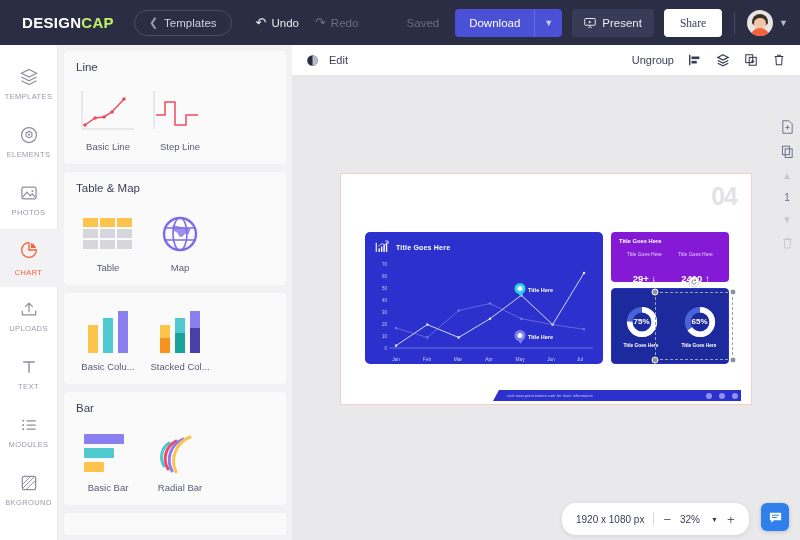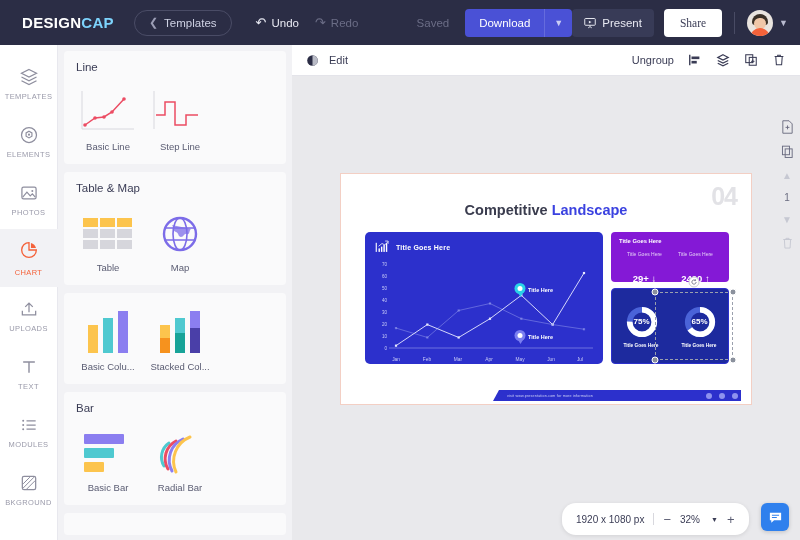--- a/index.html
+++ b/index.html
@@ -13,21 +13,21 @@
 
   
   .topbar {
     position: absolute; top: 0; left: 0; width: 800px; height: 45px;
     background: #2b2d45;
     display: flex; align-items: center;
     padding: 0 12px;
   }
   .logo { font-size: 15px; font-weight: bold; letter-spacing: .3px; margin-left: 10px; }
   .logo .a { color: #ffffff; }
-  .logo .b { color: #7dd3fc; }
+  .logo .b { color: #bef264; }
   .templates-btn {
     margin-left: 20px; height: 26px; border-radius: 13px;
     border: 1px solid #4a4c66; color: #cfd2e4;
     display: flex; align-items: center; gap: 6px;
     padding: 0 14px; font-size: 11.5px; cursor: pointer;
   }
   .templates-btn .chev { font-size: 11px; color: #9b9db5; }
   .undo-grp { display: flex; align-items: center; gap: 16px; margin-left: 24px; }
   .undo, .redo { display: flex; align-items: center; gap: 5px; font-size: 11.5px; cursor: pointer; }
   .undo { color: #e8e9f2; }
@@ -39,21 +39,21 @@
   .dl-main {
     background: #4a51d6; color: #fff; font-size: 11.5px;
     display: flex; align-items: center; padding: 0 14px; cursor: pointer;
   }
   .dl-arrow {
     background: #4a51d6; color: #c9cdf5; font-size: 9px;
     display: flex; align-items: center; padding: 0 9px;
     border-left: 1px solid #656bdd; cursor: pointer;
   }
   .present-btn {
-    height: 28px; background: #383b57; color: #e8e9f2;
+    margin-left: 10px; height: 28px; background: #383b57; color: #e8e9f2;
     border-radius: 4px; display: flex; align-items: center; gap: 6px;
     padding: 0 12px; font-size: 11.5px; cursor: pointer; justify-content: flex-end;
   }
   .share-btn {
     margin-left: 10px; height: 28px; background: #fff; color: #3a3c55;
     border-radius: 4px; display: flex; align-items: center;
     padding: 0 16px; font-size: 11.5px; cursor: pointer; font-family: Liberation Serif, serif;
   }
   .vdiv { width: 1px; height: 22px; background: #494b64; margin: 0 12px; }
   .avatar-wrap { display: flex; align-items: center; gap: 6px; cursor: pointer; }
@@ -524,23 +524,20 @@
       </span>
     </div>
   </div>
 
   <div class="canvas-area">
 
     <div class="page">
 
       <div class="page-num">04</div>
 
-      <div class="page-title">
-        <span>Competitive </span><span class="hl">Landscape</span>
-      </div>
 
       <div class="lc-card">
         <div class="lc-head">
           <svg width="14" height="14" viewBox="0 0 20 20">
             <rect x="1" y="4" width="1.6" height="13" fill="#fff"></rect>
             <rect x="5" y="12" width="2" height="5" fill="#fff"></rect>
             <rect x="8.5" y="9.5" width="2" height="7.5" fill="#fff"></rect>
             <rect x="12" y="7" width="2" height="10" fill="#fff"></rect>
             <rect x="15.5" y="4.5" width="2" height="12.5" fill="#fff"></rect>
             <path d="M5 9l5-4 4 2 4.5-4.5" stroke="#fff" stroke-width="1.1" fill="none"></path>

